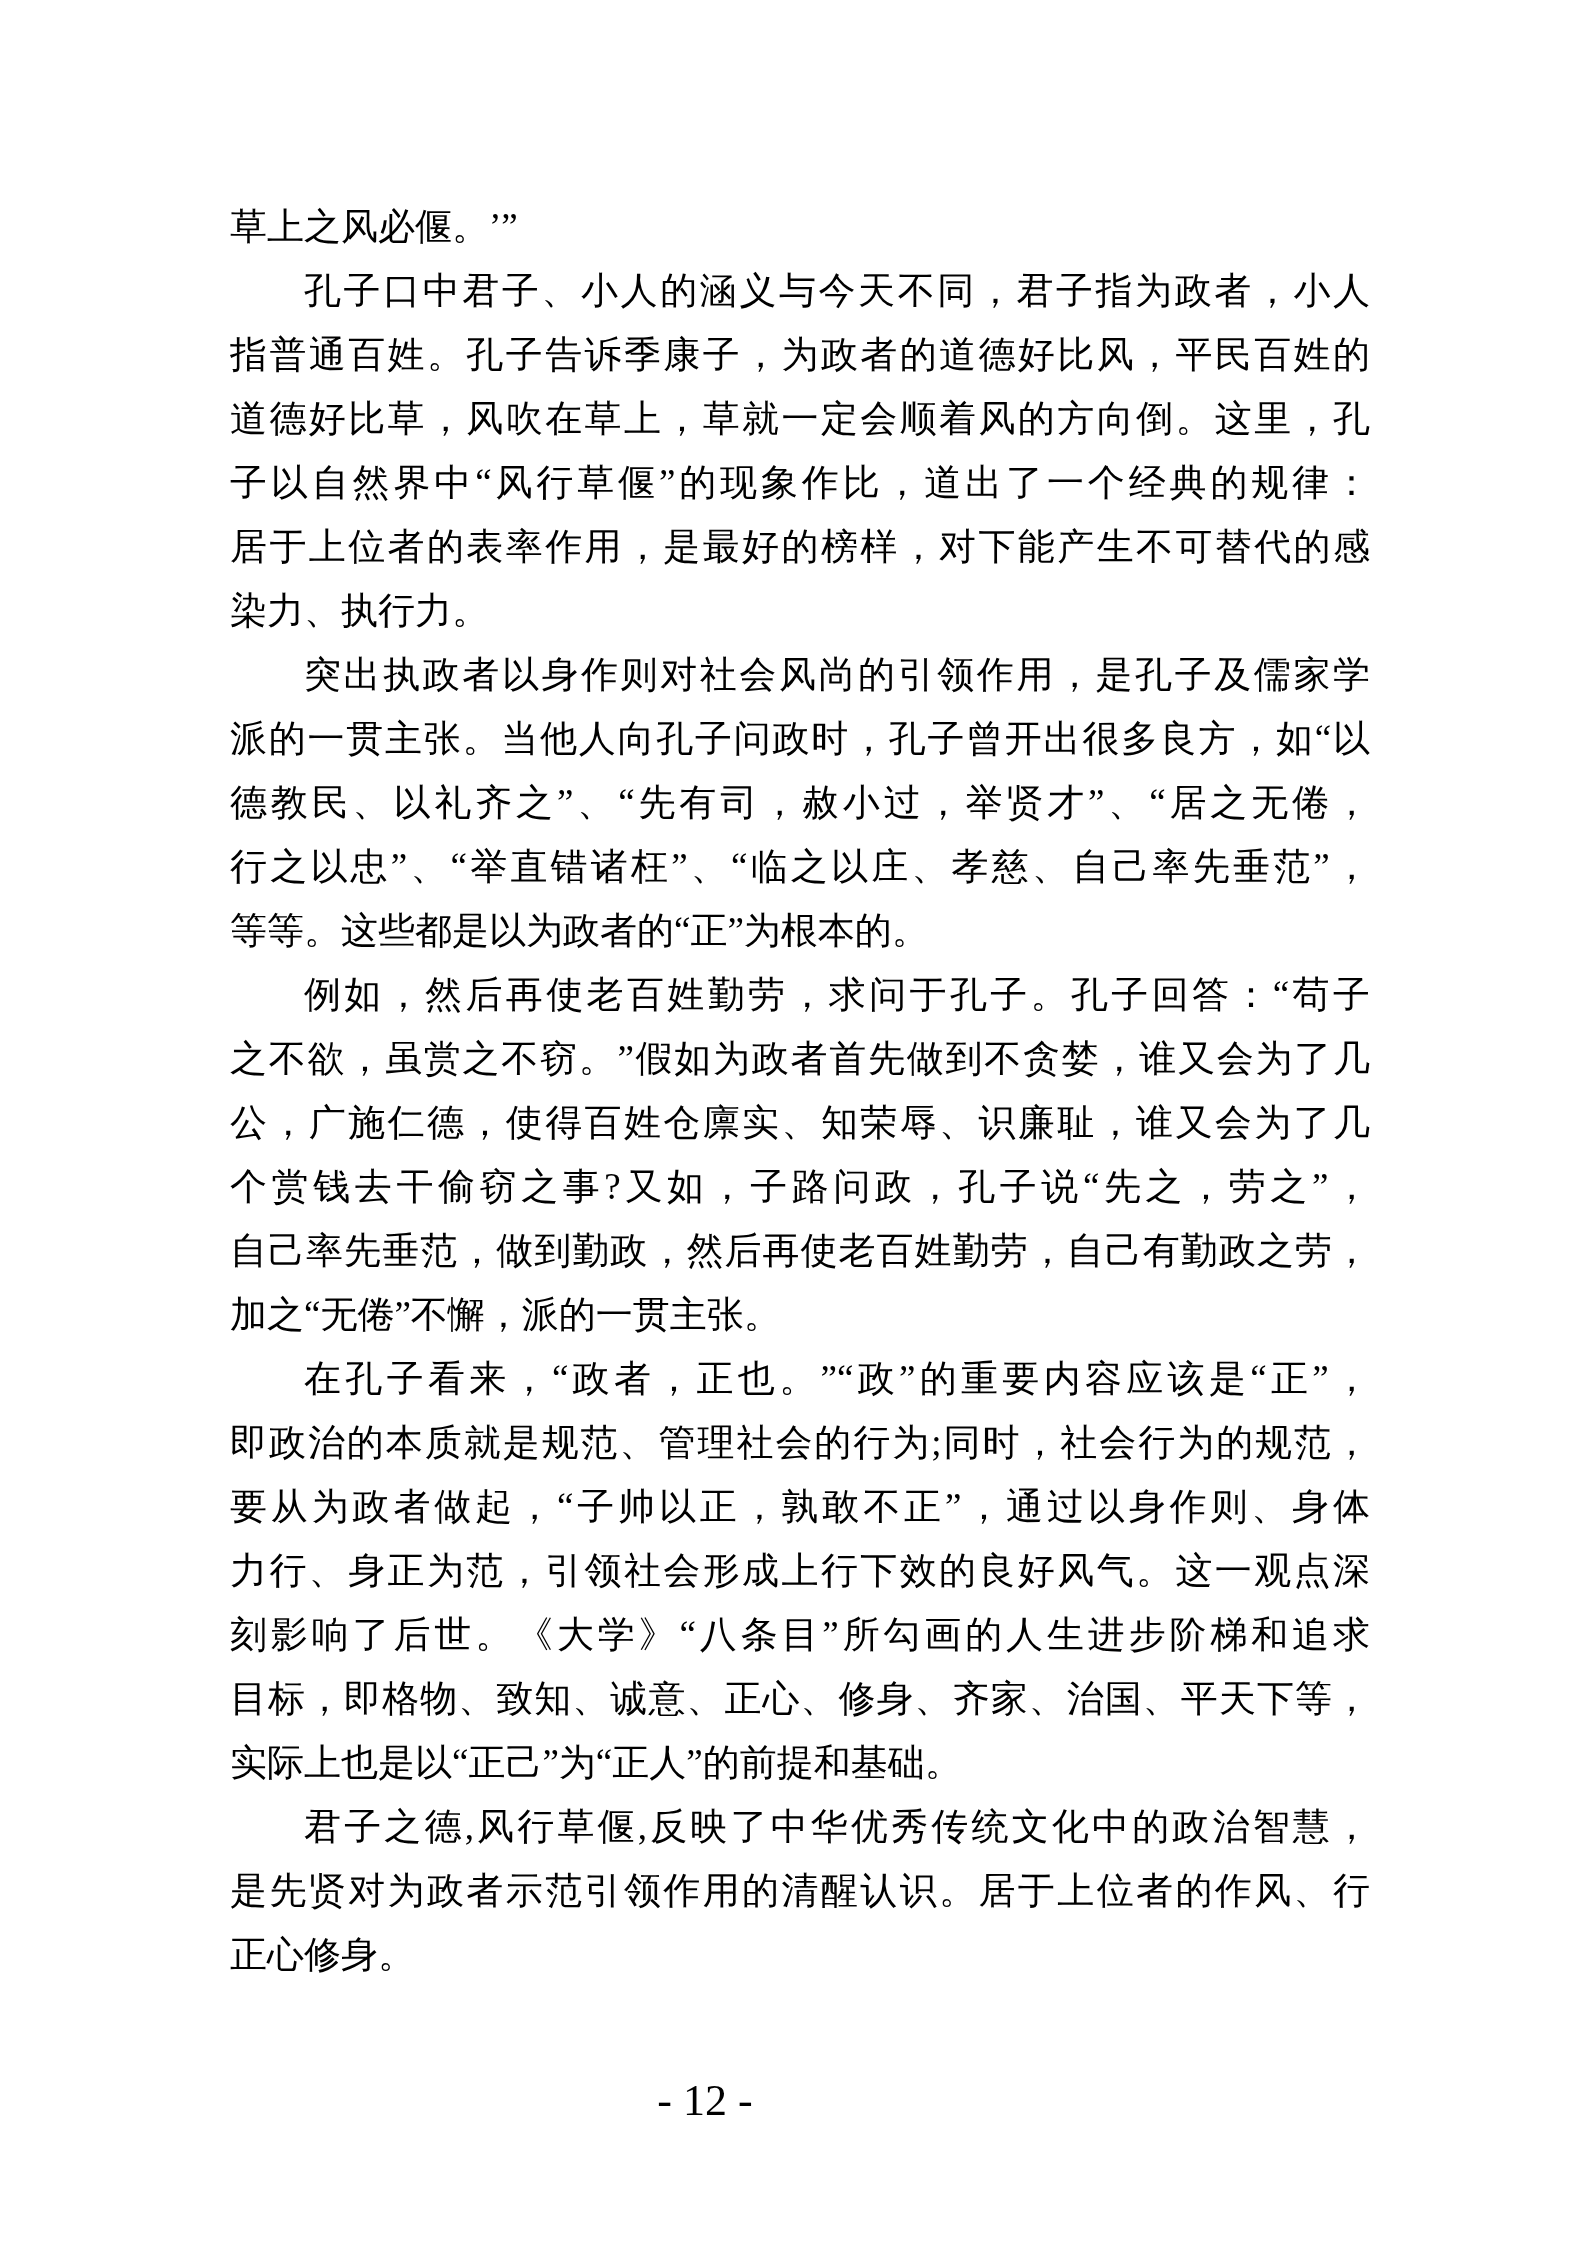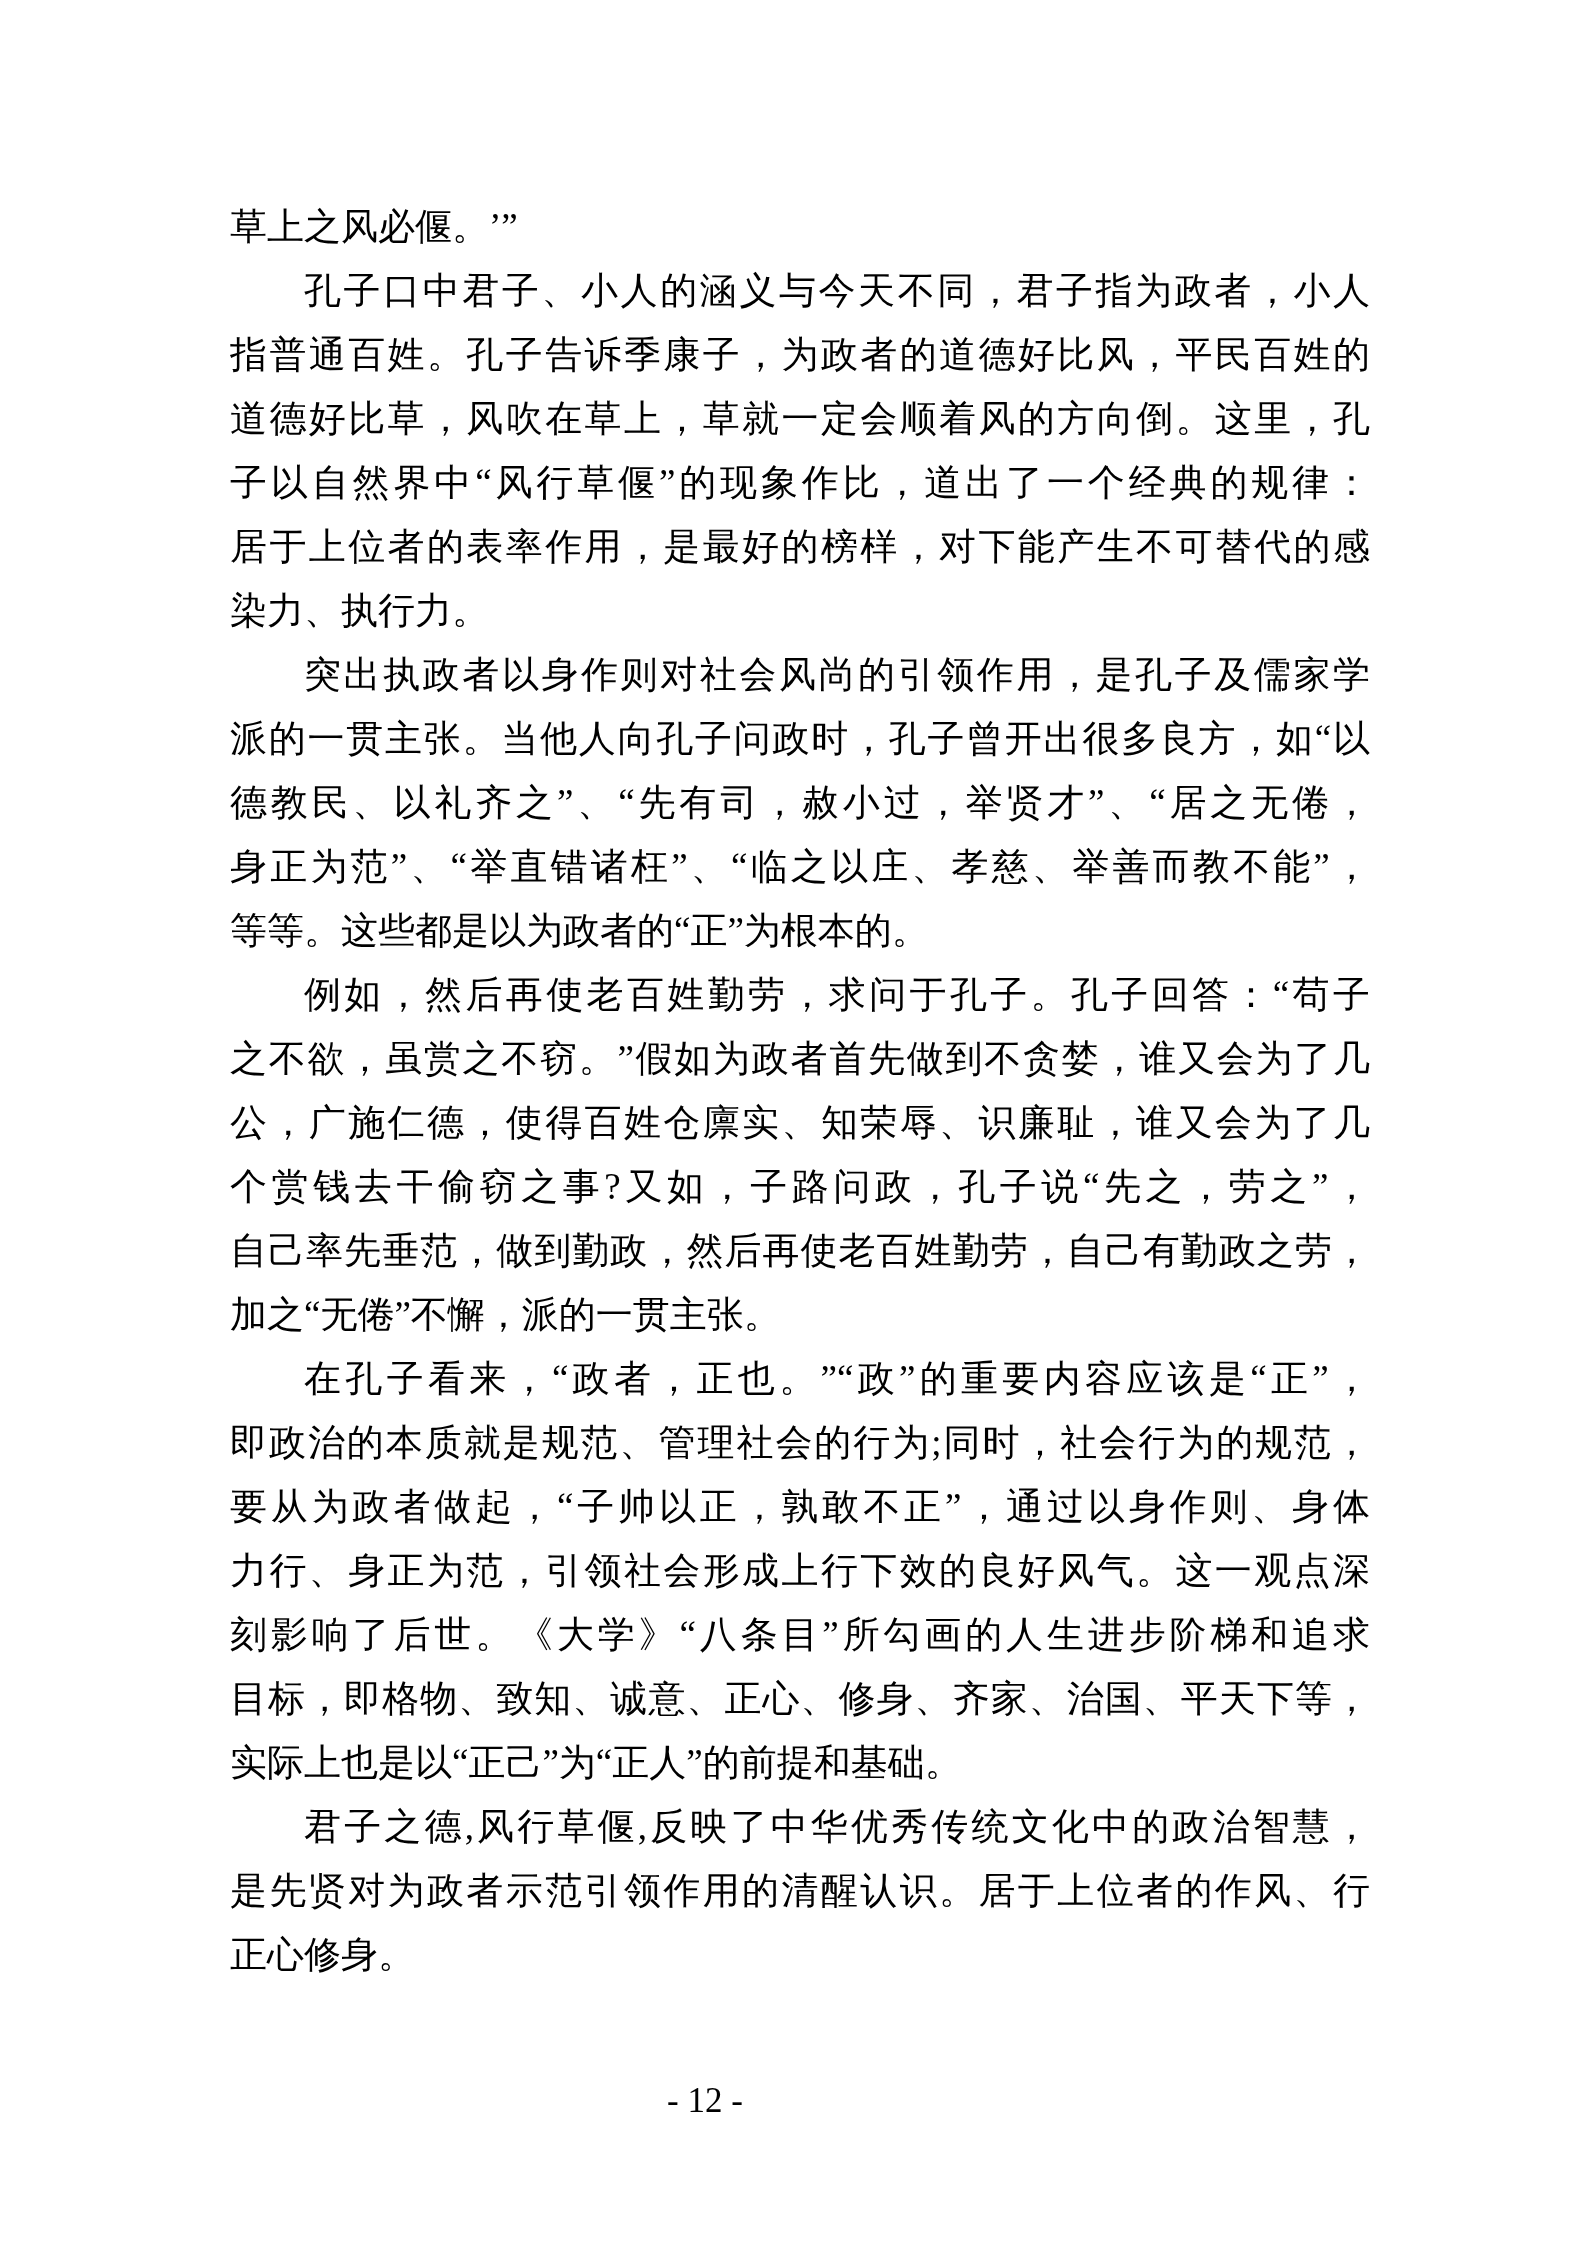--- a/index.html
+++ b/index.html
@@ -47,41 +47,41 @@
   }
   .line.indent {
     text-indent: 2em;
   }
   .page-number {
     position: absolute;
     left: 0;
     top: 2081px;
     width: 1410px;
     text-align: center;
-    font-size: 35px;
+    font-size: 44px;
     line-height: 40px;
     color: #000000;
   }
 </style>
 </head>
 <body>
 
 <div class="page">
   <div class="text-block">
       <div class="line end">草上之风必偃。’”</div>
       <div class="line indent">孔子口中君子、小人的涵义与今天不同，君子指为政者，小人</div>
       <div class="line">指普通百姓。孔子告诉季康子，为政者的道德好比风，平民百姓的</div>
       <div class="line">道德好比草，风吹在草上，草就一定会顺着风的方向倒。这里，孔</div>
       <div class="line">子以自然界中“风行草偃”的现象作比，道出了一个经典的规律：</div>
       <div class="line">居于上位者的表率作用，是最好的榜样，对下能产生不可替代的感</div>
       <div class="line end">染力、执行力。</div>
       <div class="line indent">突出执政者以身作则对社会风尚的引领作用，是孔子及儒家学</div>
       <div class="line">派的一贯主张。当他人向孔子问政时，孔子曾开出很多良方，如“以</div>
       <div class="line">德教民、以礼齐之”、“先有司，赦小过，举贤才”、“居之无倦，</div>
-      <div class="line">身正为范”、“举直错诸枉”、“临之以庄、孝慈、举善而教不能”，</div>
+      <div class="line">行之以忠”、“举直错诸枉”、“临之以庄、孝慈、自己率先垂范”，</div>
       <div class="line end">等等。这些都是以为政者的“正”为根本的。</div>
       <div class="line indent">例如，然后再使老百姓勤劳，求问于孔子。孔子回答：“苟子</div>
       <div class="line">之不欲，虽赏之不窃。”假如为政者首先做到不贪婪，谁又会为了几</div>
       <div class="line">公，广施仁德，使得百姓仓廪实、知荣辱、识廉耻，谁又会为了几</div>
       <div class="line">个赏钱去干偷窃之事?又如，子路问政，孔子说“先之，劳之”，</div>
       <div class="line">自己率先垂范，做到勤政，然后再使老百姓勤劳，自己有勤政之劳，</div>
       <div class="line end">加之“无倦”不懈，派的一贯主张。</div>
       <div class="line indent">在孔子看来，“政者，正也。”“政”的重要内容应该是“正”，</div>
       <div class="line">即政治的本质就是规范、管理社会的行为;同时，社会行为的规范，</div>
       <div class="line">要从为政者做起，“子帅以正，孰敢不正”，通过以身作则、身体</div>

